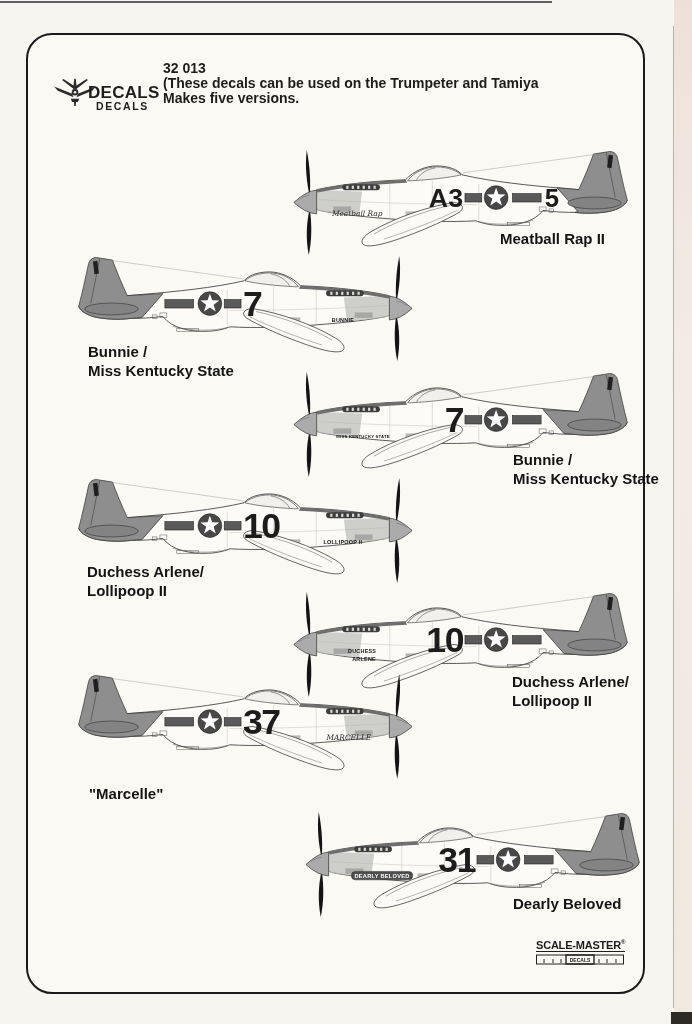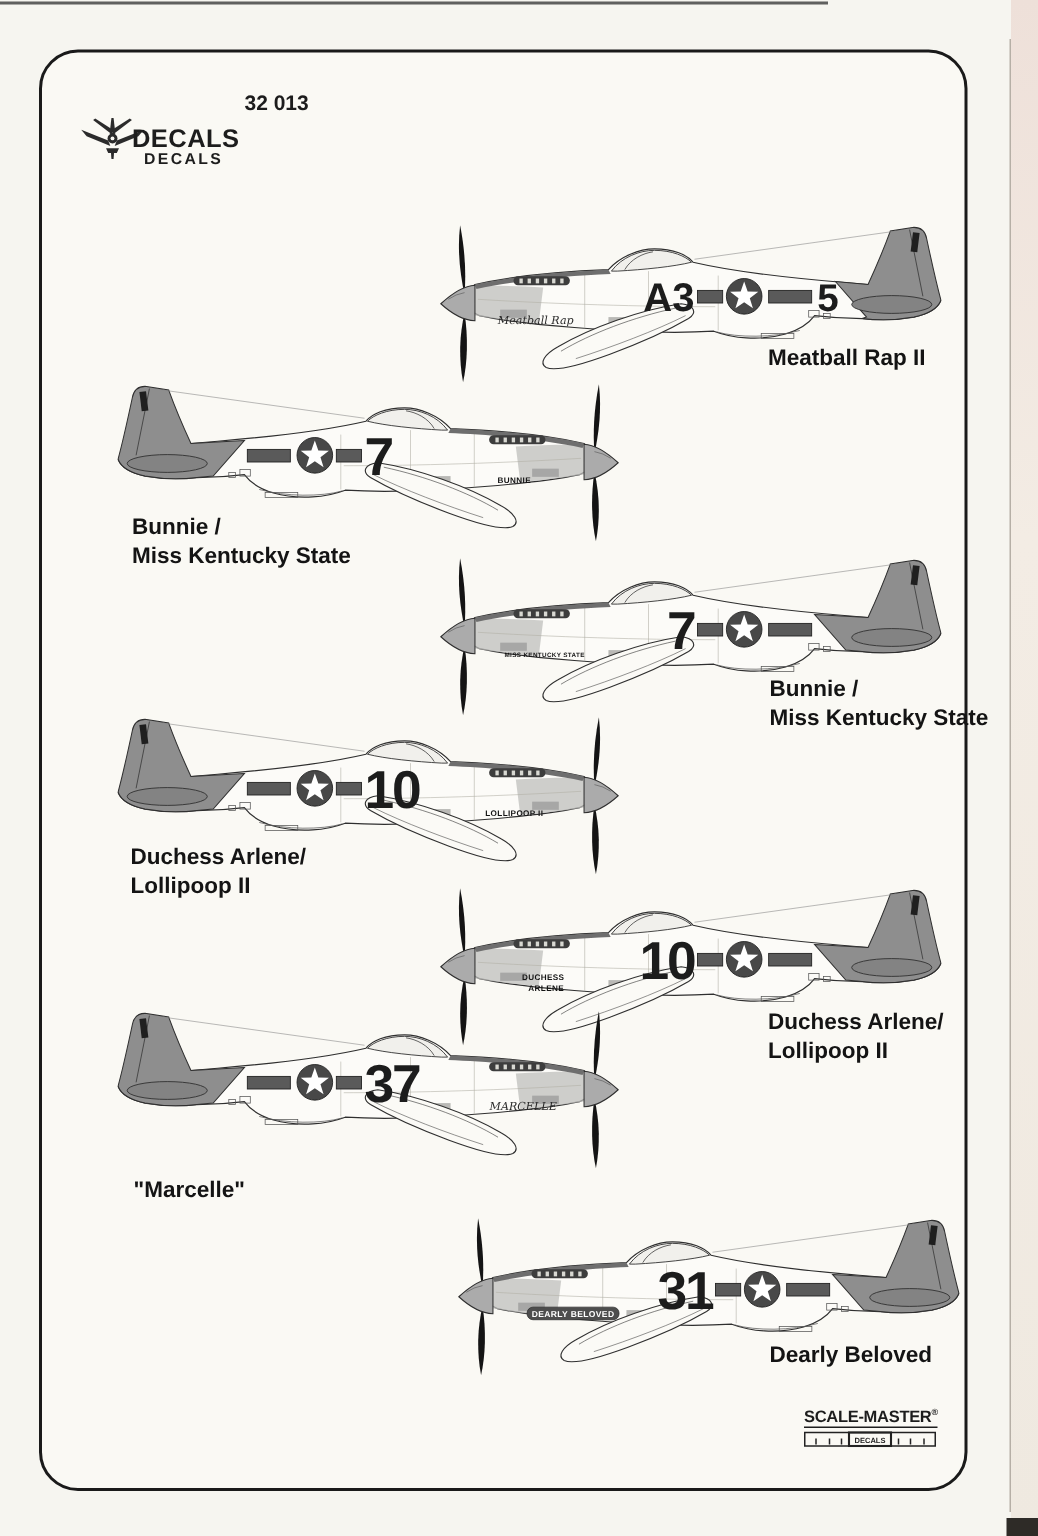--- a/index.html
+++ b/index.html
@@ -76,20 +76,22 @@
       <path d="M30.5,33 L33.5,33 L33,40 L31,40 Z"></path>
     </g>
     <circle cx="32" cy="21" r="1.8" fill="#f6f5f0"></circle>
   </svg>
   <div class="brand-word">DECALS</div>
   <div class="brand-sub">DECALS</div>
 </div>
 
 <div class="header">
   <div>32 013</div>
+  <div>(These decals can be used on the Trumpeter and Tamiya</div>
+  <div>Makes five versions.</div>
 </div>
 
 <div class="plane" id="plane-0" style="left:284px;top:148px">
     <svg viewBox="0 0 720 220">
             <g>
         <g fill="#141414">
     <path d="M46,4 C53,40 54,70 52,98 C46,70 42,38 46,4 Z"></path>
     <path d="M52,122 C57,156 56,188 50,216 C44,184 45,152 52,122 Z"></path>
         </g>
         <path d="M66,84 C120,72 190,66 246,64 C262,46 288,36 308,36 C334,36 352,44 360,54
@@ -537,21 +539,21 @@
     <circle cx="429" cy="100" r="24" fill="#484848" stroke="#222" stroke-width="1.2"></circle>
     <polygon points="429.0,80.0 433.7,93.5 448.0,93.8 436.6,102.5 440.8,116.2 429.0,108.0 417.2,116.2 421.4,102.5 410.0,93.8 424.3,93.5" fill="#ffffff"></polygon>
         </g>
         <rect x="112" y="124" width="124" height="17" rx="8" fill="#4d4d4d" stroke="#2c2c2c"></rect>
       </g>
       <text class="code" x="362" y="126" font-size="72" letter-spacing="-3" text-anchor="end">31</text>
       <text class="noseart-outline" x="174" y="137" font-size="11.5" text-anchor="middle">DEARLY BELOVED</text>
     </svg>
   </div>
 
-<div class="caption" style="left:512px;top:229px">
+<div class="caption" style="left:500px;top:229px">
   <span>Meatball Rap II</span>
 </div>
 <div class="caption" style="left:88px;top:342px">
   <span>Bunnie /</span><br>
   <span>Miss Kentucky State</span>
 </div>
 <div class="caption" style="left:513px;top:450px">
   <span>Bunnie /</span><br>
   <span>Miss Kentucky State</span>
 </div>

